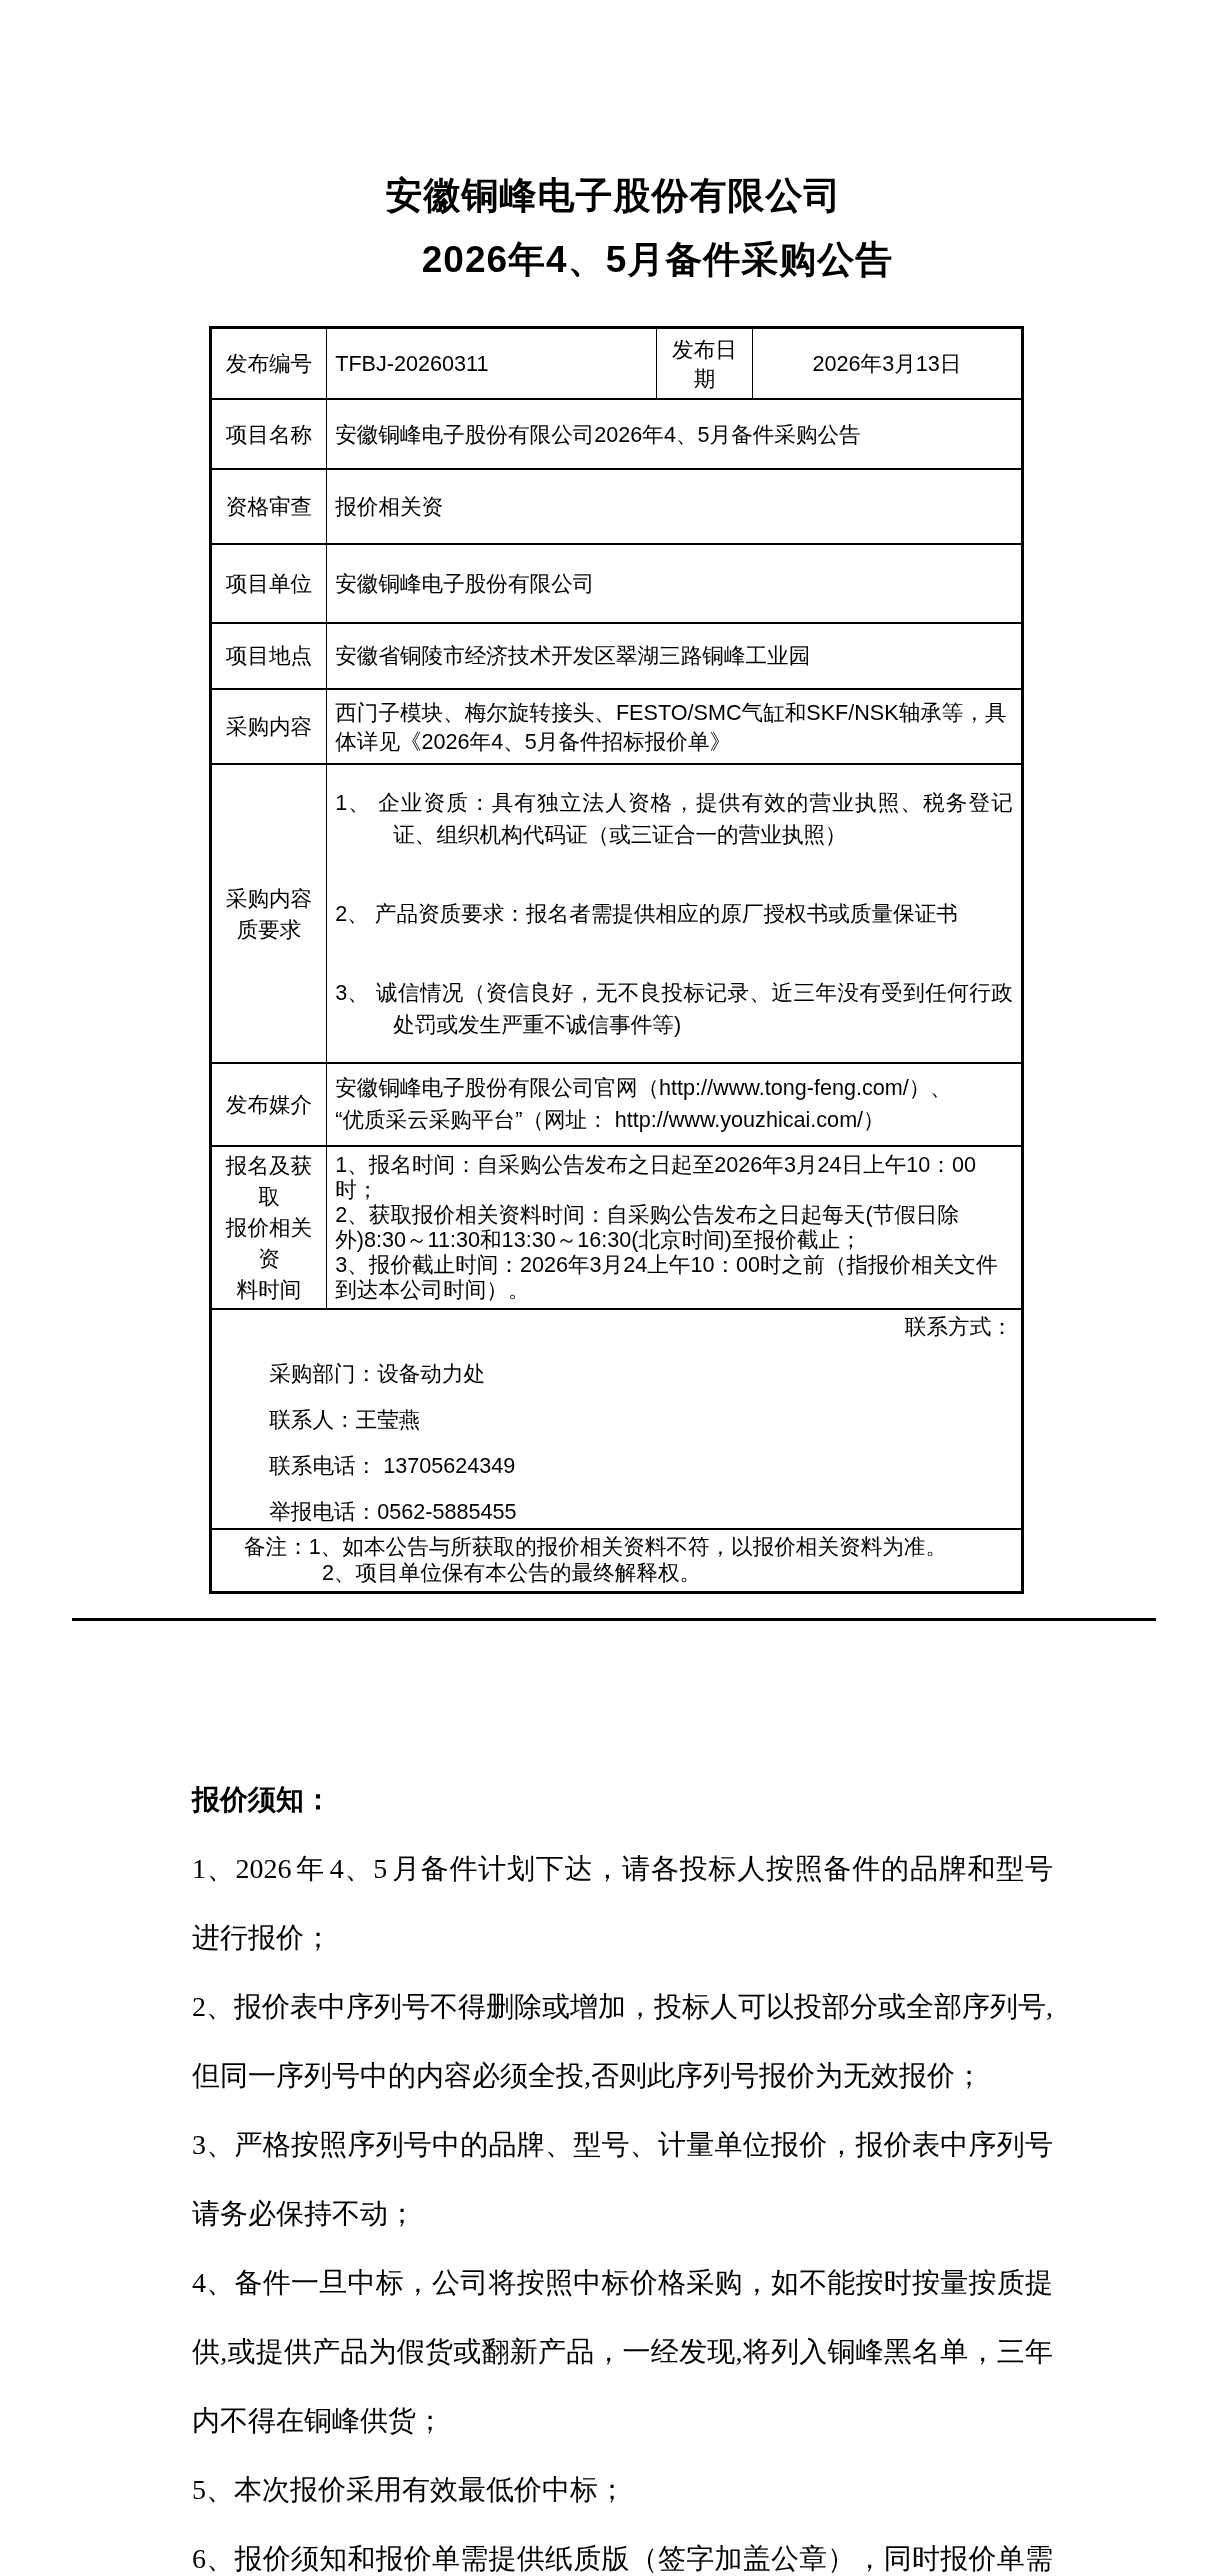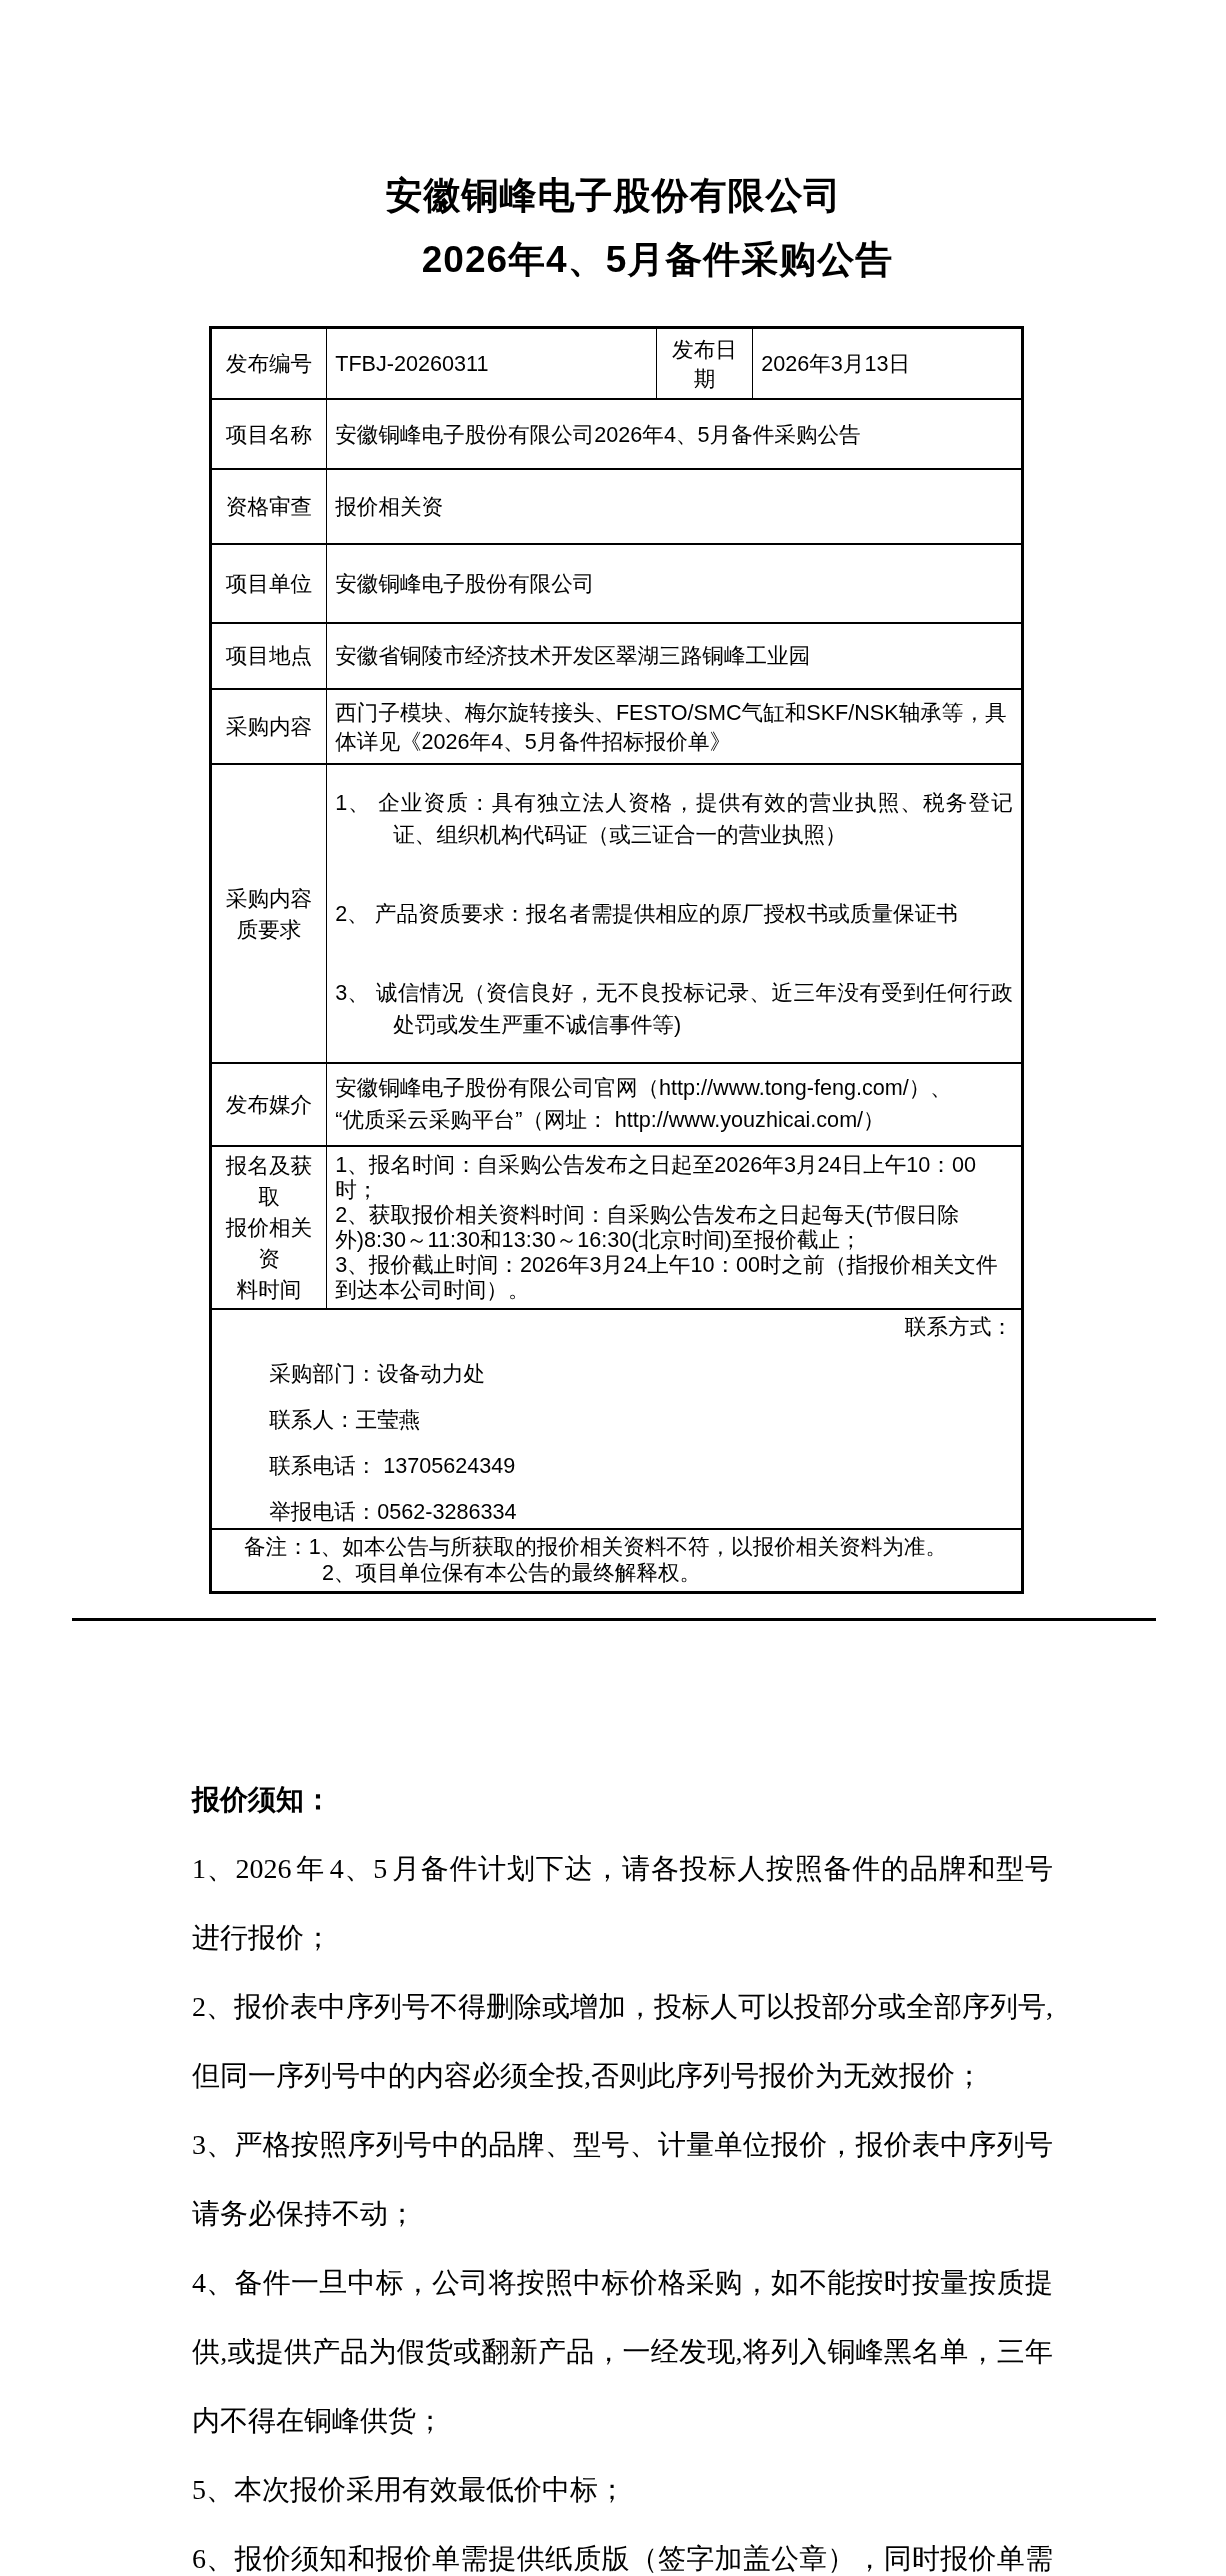--- a/index.html
+++ b/index.html
@@ -118,21 +118,21 @@
       <col style="width:116px">
         <col style="width:330px">
         <col style="width:96px">
         <col style="width:270px">
     </colgroup>
     <tbody>
         <tr class="r1">
       <td class="lbl">发布编号</td>
       <td class="val">TFBJ-20260311</td>
       <td class="lbl">发布日期</td>
-      <td class="val" style="">2026年3月13日</td>
+      <td class="val" style="text-align:center">2026年3月13日</td>
     </tr>
     <tr class="r2">
       <td class="lbl">项目名称</td>
       <td class="val" colspan="3">安徽铜峰电子股份有限公司2026年4、5月备件采购公告</td>
     </tr>
     <tr class="r3">
       <td class="lbl">资格审查</td>
       <td class="val" colspan="3">报价相关资</td>
     </tr>
     <tr class="r4">
@@ -176,21 +176,21 @@
         <div class="time-item">2、获取报价相关资料时间：自采购公告发布之日起每天(节假日除外)8:30～11:30和13:30～16:30(北京时间)至报价截止；</div>
         <div class="time-item">3、报价截止时间：2026年3月24上午10：00时之前（指报价相关文件到达本公司时间）。</div>
       </td>
     </tr>
     <tr class="r10">
       <td class="contactrow-cell" colspan="4">
         <div class="contact-heading">联系方式：</div>
         <div class="contact-line">采购部门：设备动力处</div>
         <div class="contact-line">联系人：王莹燕</div>
         <div class="contact-line">联系电话： 13705624349</div>
-        <div class="contact-line">举报电话：0562-3286334</div>
+        <div class="contact-line">举报电话：0562-5885455</div>
       </td>
     </tr>
     <tr class="r11">
       <td class="remark-cell" colspan="4">
         <div class="remark-line1">备注：1、如本公告与所获取的报价相关资料不符，以报价相关资料为准。</div>
         <div class="remark-line2">2、项目单位保有本公告的最终解释权。</div>
       </td>
     </tr>
   </tbody>
     </table>

